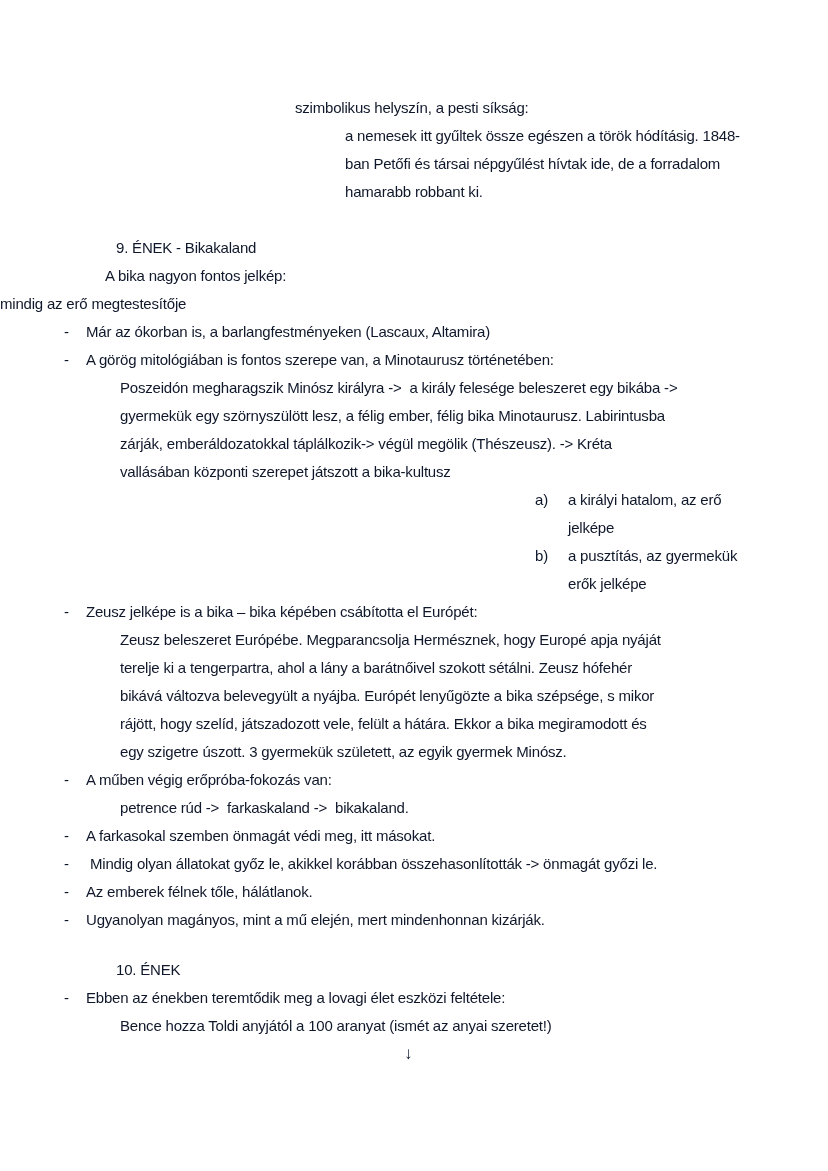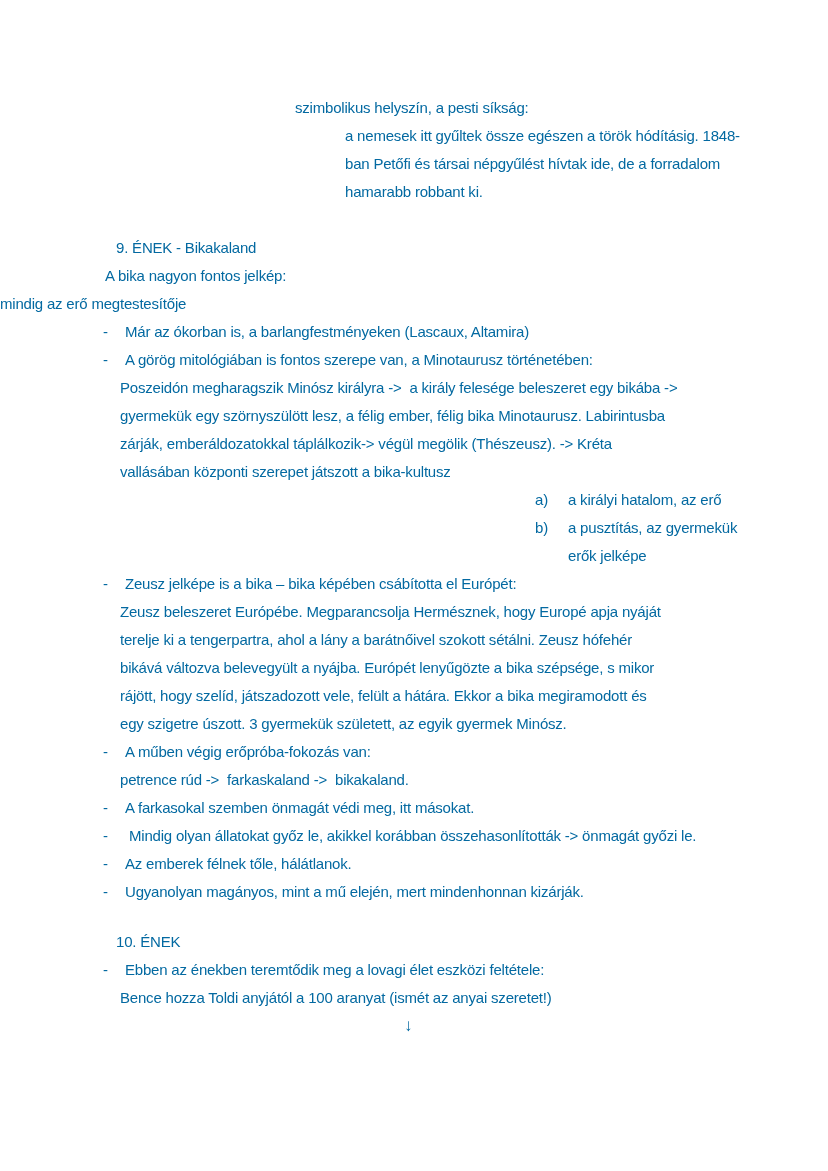--- a/index.html
+++ b/index.html
@@ -4,32 +4,32 @@
 <style>
   html,body{margin:0;padding:0;background:#ffffff;}
   .page{
     position:relative;
     width:828px;
     height:1171px;
     background:#ffffff;
     overflow:hidden;
     font-family:"Liberation Sans", sans-serif;
     font-size:15px;
-    color:#0369a1;
+    color:#0f172a;
     letter-spacing:-0.2px;
   }
   .doc{padding-top:94px;}
   .line{height:28px;line-height:28px;white-space:pre;}
   
   .i1{padding-left:295px;}          
   .i2{padding-left:345px;}          
   .h{padding-left:116px;}           
   .lead{padding-left:105px;}        
   .cen{}         
-  .bl{padding-left:103px;}          
+  .bl{padding-left:64px;}          
   .bl .mk{display:inline-block;width:22px;}
   .pp{padding-left:120px;}          
   .al{padding-left:535px;}          
   .al .mk{display:inline-block;width:33px;}
   .al2{padding-left:568px;}         
   .arrow{padding-left:404px;font-size:17px;}
   .sp28{height:28px;}
   .sp22{height:22px;}
 </style>
 </head>
@@ -51,20 +51,21 @@
 
     <div class="line bl"><span class="mk">-</span><span>Már az ókorban is, a barlangfestményeken (Lascaux, Altamira)</span></div>
     <div class="line bl"><span class="mk">-</span><span>A görög mitológiában is fontos szerepe van, a Minotaurusz történetében:</span></div>
 
     <div class="line pp">Poszeidón megharagszik Minósz királyra -&gt;  a király felesége beleszeret egy bikába -&gt;</div>
     <div class="line pp">gyermekük egy szörnyszülött lesz, a félig ember, félig bika Minotaurusz. Labirintusba</div>
     <div class="line pp">zárják, emberáldozatokkal táplálkozik-&gt; végül megölik (Thészeusz). -&gt; Kréta</div>
     <div class="line pp">vallásában központi szerepet játszott a bika-kultusz</div>
 
     <div class="line al"><span class="mk">a)</span><span>a királyi hatalom, az erő</span></div>
+    <div class="line al2">jelképe</div>
     <div class="line al"><span class="mk">b)</span><span>a pusztítás, az gyermekük</span></div>
     <div class="line al2">erők jelképe</div>
 
     <div class="line bl"><span class="mk">-</span><span>Zeusz jelképe is a bika – bika képében csábította el Európét:</span></div>
 
     <div class="line pp">Zeusz beleszeret Európébe. Megparancsolja Hermésznek, hogy Europé apja nyáját</div>
     <div class="line pp">terelje ki a tengerpartra, ahol a lány a barátnőivel szokott sétálni. Zeusz hófehér</div>
     <div class="line pp">bikává változva belevegyült a nyájba. Európét lenyűgözte a bika szépsége, s mikor</div>
     <div class="line pp">rájött, hogy szelíd, játszadozott vele, felült a hátára. Ekkor a bika megiramodott és</div>
     <div class="line pp">egy szigetre úszott. 3 gyermekük született, az egyik gyermek Minósz.</div>

